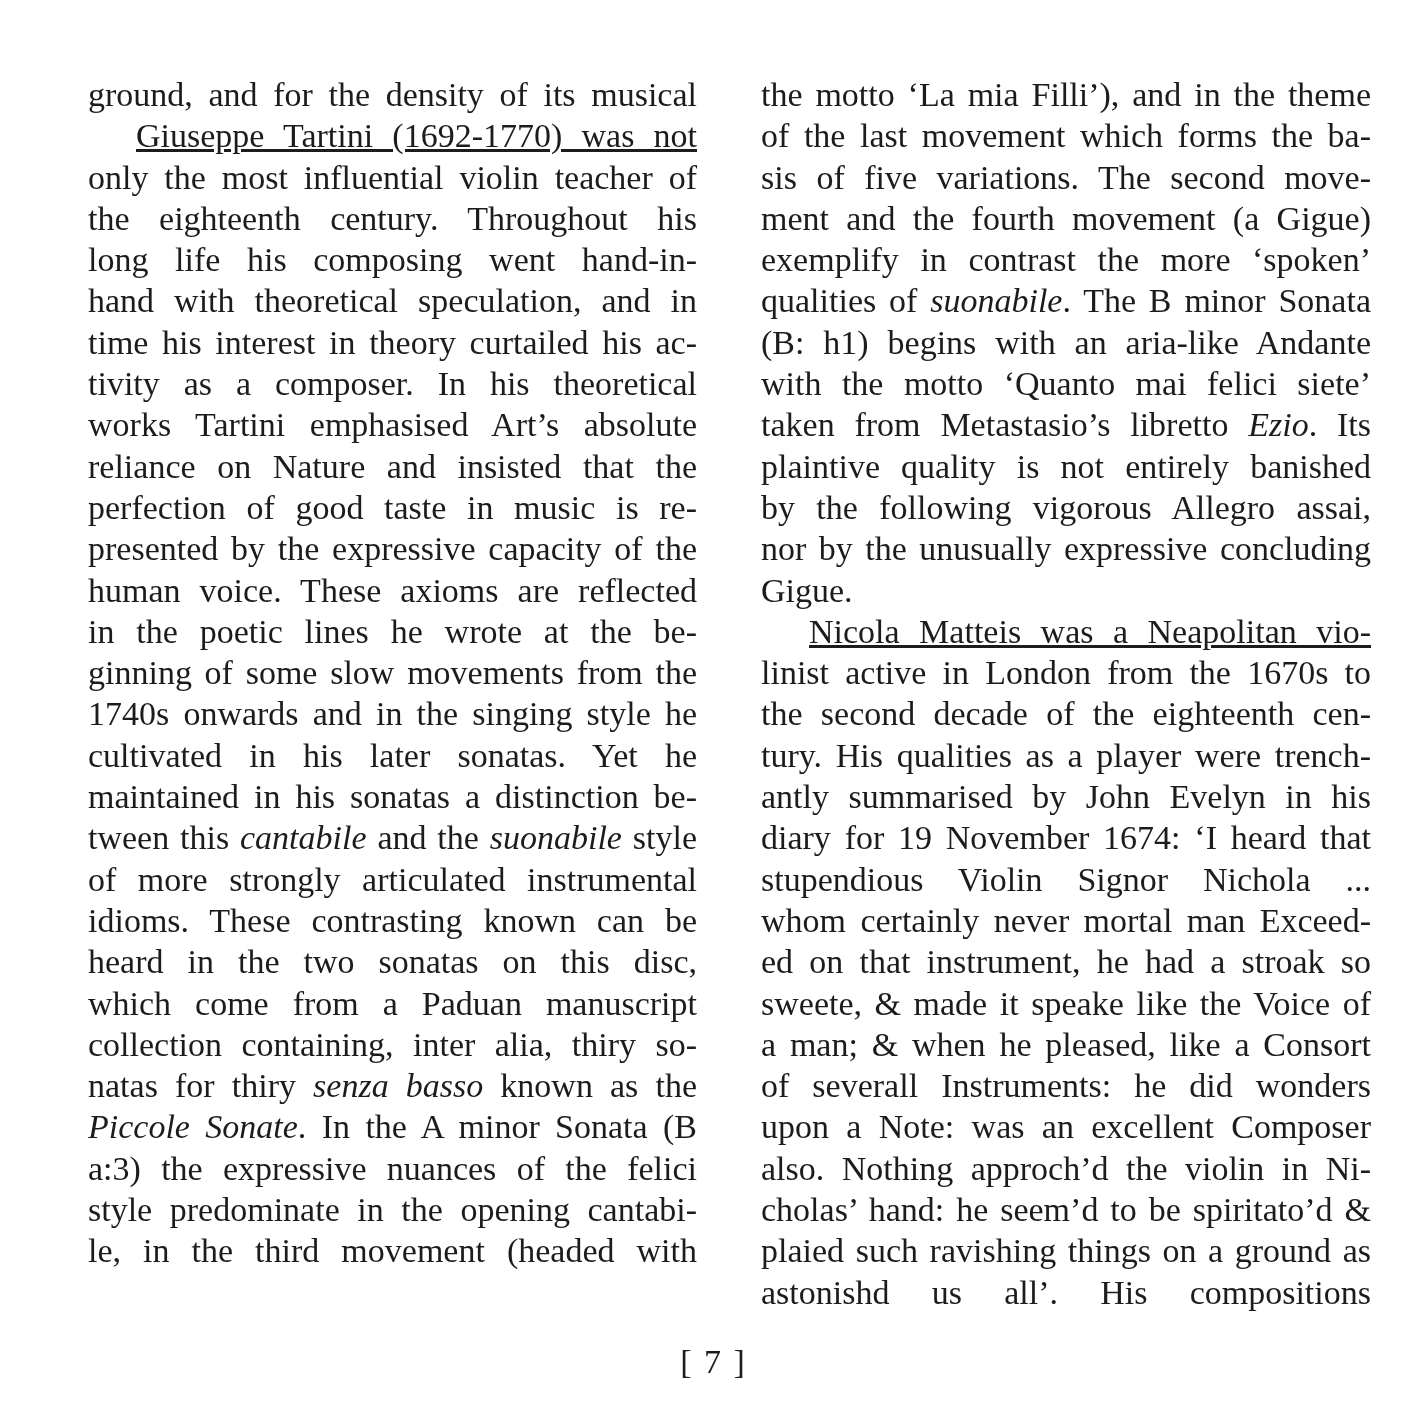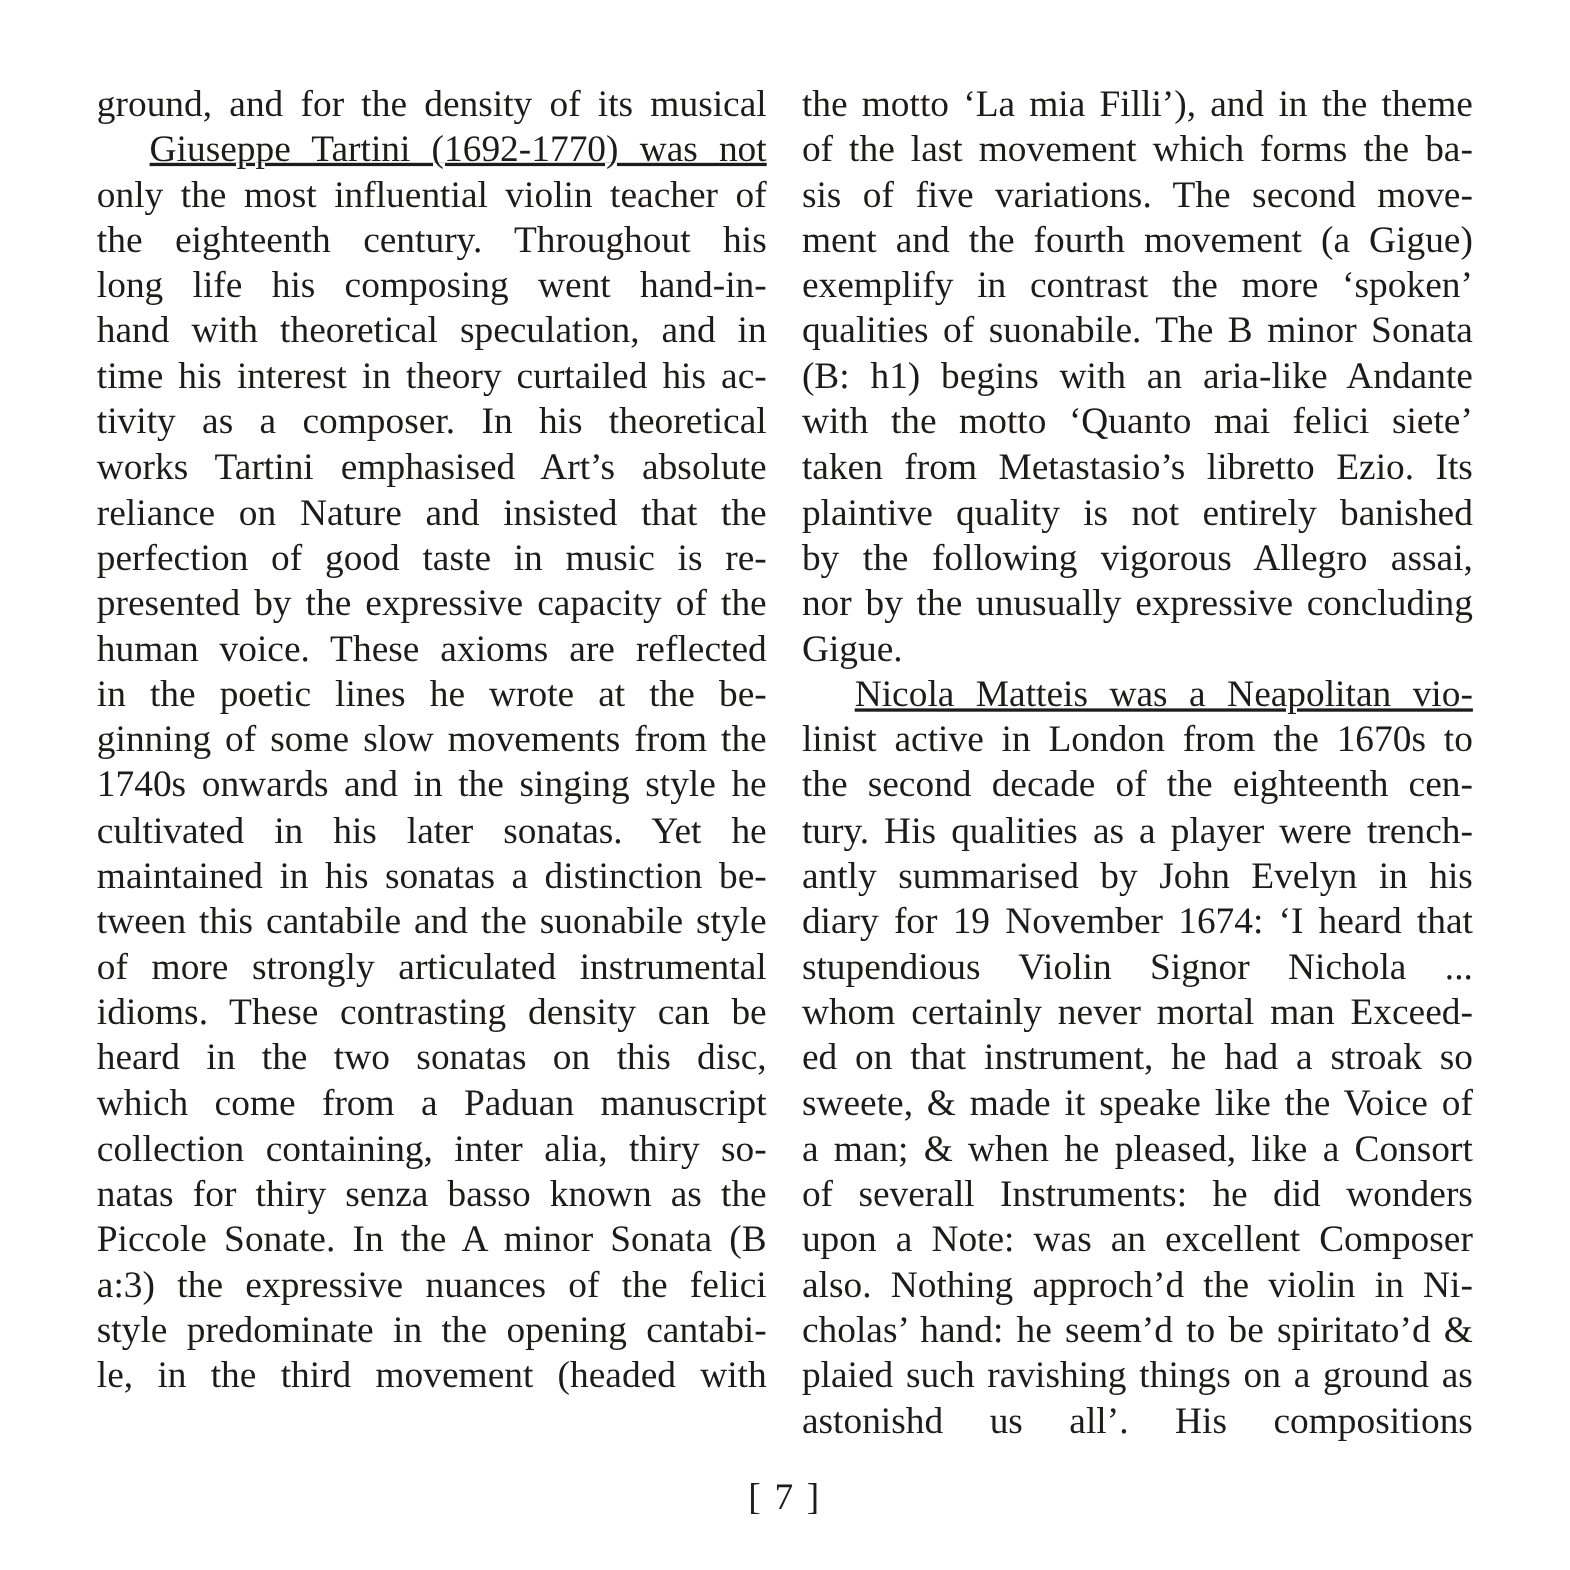--- a/index.html
+++ b/index.html
@@ -14,21 +14,21 @@
     background: #ffffff;
     font-family: "Liberation Serif", "DejaVu Serif", serif;
     color: #1d1c1a;
     overflow: hidden;
   }
   .columns {
     position: absolute;
     left: 88px;
     top: 74px;
     display: flex;
-    gap: 32px;
+    gap: 64px;
   }
   .col {
     width: 609px;
   }
   .col.right {
     width: 610px;
   }
   .line {
     font-size: 34px;
     line-height: 41.3px;
@@ -37,20 +37,21 @@
   }
   .line.end {
     text-align: left;
     text-align-last: left;
   }
   .line.ind {
     padding-left: 48px;
     text-decoration: underline;
   }
   .it {
+    font-style: italic;
   }
   .pageno {
     position: absolute;
     top: 1340px;
     left: 0;
     width: 100%;
     text-align: center;
     font-size: 34px;
     line-height: 44px;
     letter-spacing: 2px;
@@ -76,21 +77,21 @@
         <div class="line"><span>perfection of good taste in music is re-</span></div>
         <div class="line"><span>presented by the expressive capacity of the</span></div>
         <div class="line"><span>human voice. These axioms are reflected</span></div>
         <div class="line"><span>in the poetic lines he wrote at the be-</span></div>
         <div class="line"><span>ginning of some slow movements from the</span></div>
         <div class="line"><span>1740s onwards and in the singing style he</span></div>
         <div class="line"><span>cultivated in his later sonatas. Yet he</span></div>
         <div class="line"><span>maintained in his sonatas a distinction be-</span></div>
         <div class="line"><span>tween this </span><span class="it">cantabile</span><span> and the </span><span class="it">suonabile</span><span> style</span></div>
         <div class="line"><span>of more strongly articulated instrumental</span></div>
-        <div class="line"><span>idioms. These contrasting density can be</span></div>
+        <div class="line"><span>idioms. These contrasting known can be</span></div>
         <div class="line"><span>heard in the two sonatas on this disc,</span></div>
         <div class="line"><span>which come from a Paduan manuscript</span></div>
         <div class="line"><span>collection containing, inter alia, thiry so-</span></div>
         <div class="line"><span>natas for thiry </span><span class="it">senza basso</span><span> known as the</span></div>
         <div class="line"><span class="it">Piccole Sonate</span><span>. In the A minor Sonata (B</span></div>
         <div class="line"><span>a:3) the expressive nuances of the felici</span></div>
         <div class="line"><span>style predominate in the opening cantabi-</span></div>
         <div class="line"><span>le, in the third movement (headed with</span></div>
       </div>
     <div class="col right">

